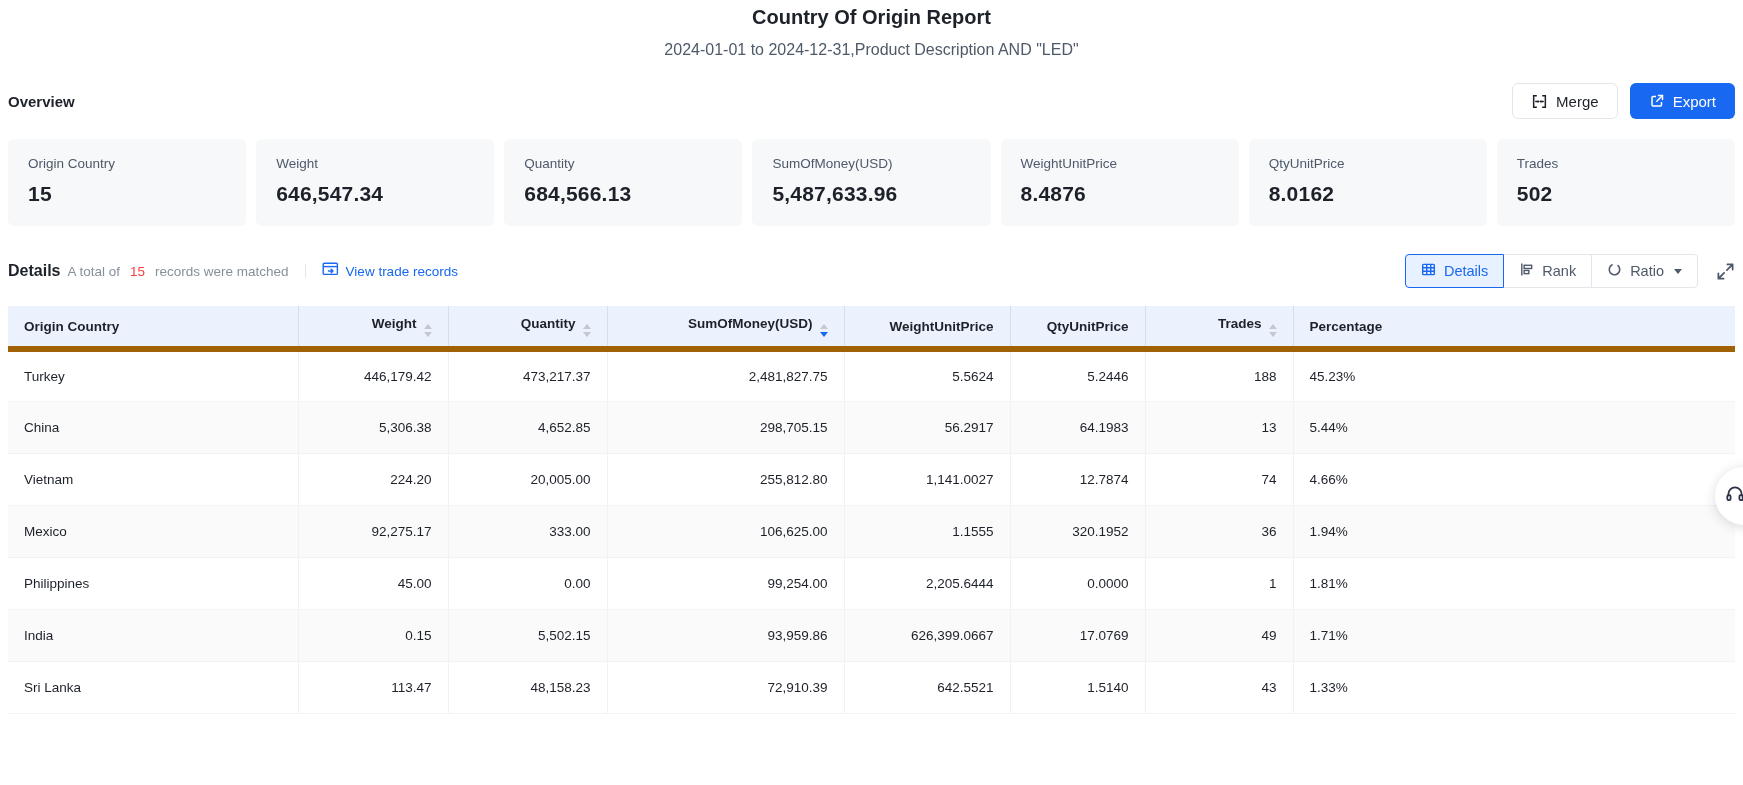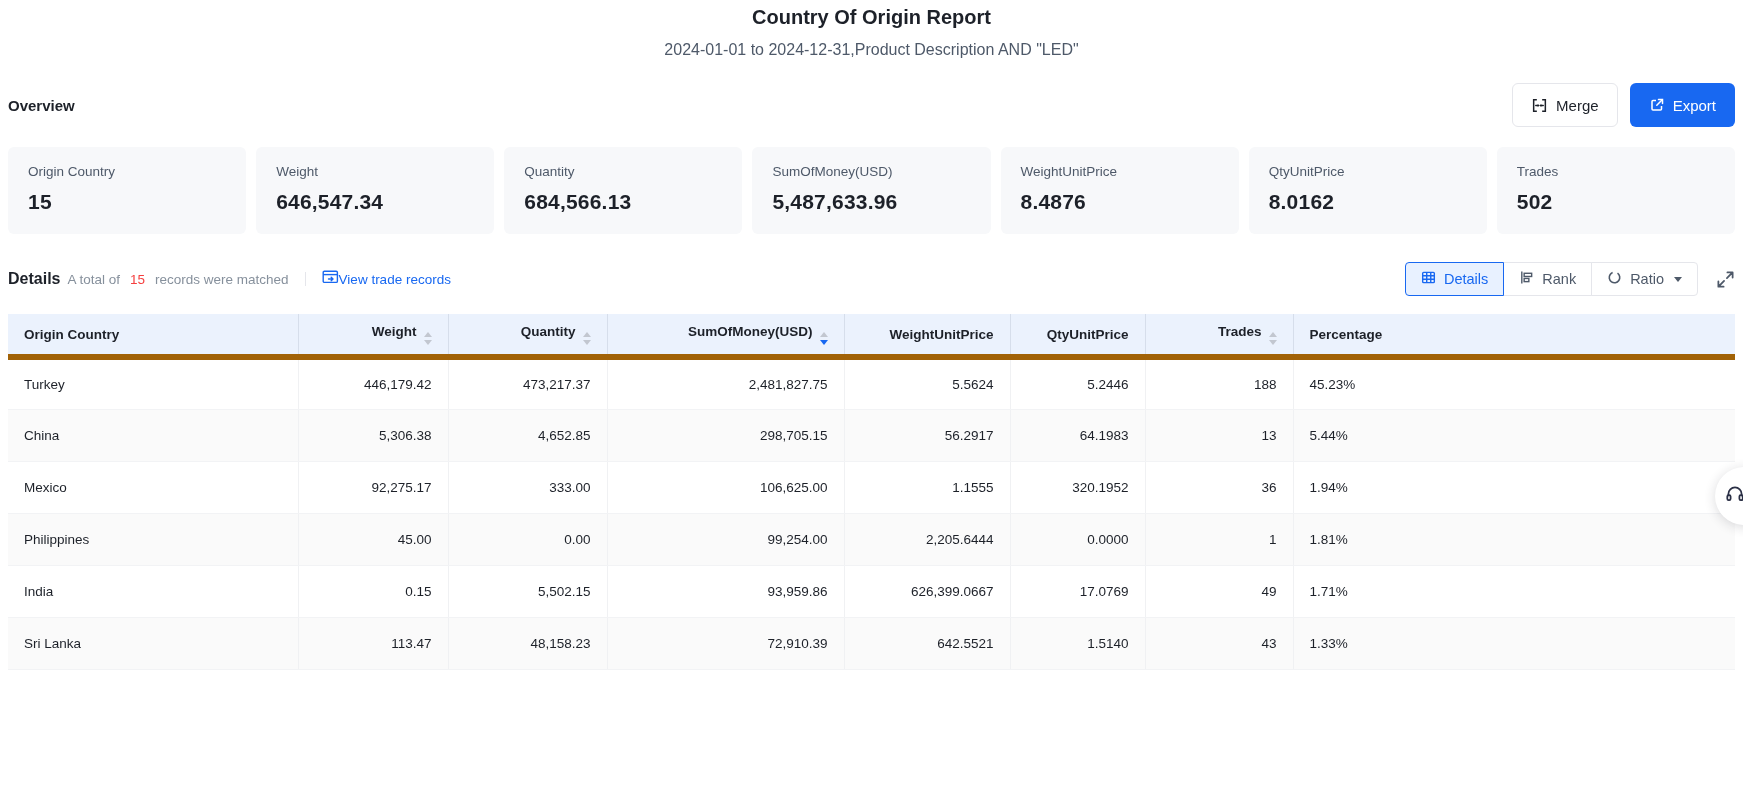--- a/index.html
+++ b/index.html
@@ -9,41 +9,41 @@
 
   
   .report-header { text-align:center; padding-top:6px; }
   .report-title { font-size:20px; font-weight:600; color:#1d2129; }
   .report-subtitle { margin-top:12px; font-size:16px; font-weight:400; color:#4e5969; }
 
   
   .overview-bar { display:flex; justify-content:space-between; align-items:center; margin-top:24px;gap:20px; }
   .overview-title { font-size:15px; font-weight:700; color:#1d2129; }
   .actions { display:flex; align-items:center; gap:12px; }
-  .btn { display:inline-flex; align-items:center; gap:8px; height:44px; padding:0 18px;
+  .btn { display:inline-flex; align-items:center; gap:8px; height:36px; padding:0 18px;
          border-radius:6px; font-size:15px; cursor:pointer; border:1px solid transparent; }
   .btn-merge { background:#fff; border-color:#e5e6eb; color:#1d2129; }
   .btn-export { background:#1868f1; color:#fff; }
   .btn svg { display:block; }
 
   
   .stat-cards { display:flex; gap:10px; margin-top:20px; }
   .stat-card { flex:1; background:#f7f8fa; border-radius:6px; padding:17px 20px 20px; }
   .stat-label { font-size:13.5px; color:#4e5969; }
   .stat-value { margin-top:11px; font-size:21px; font-weight:700; color:#1d2129; letter-spacing:.2px; }
 
   
   .details-bar { display:flex; justify-content:space-between; align-items:center; margin-top:28px; }
   .details-left { display:flex; align-items:center; }
   .details-title { font-size:16px; font-weight:700; color:#1d2129; }
   .details-meta { display:flex; align-items:center; gap:6px; margin-left:7px;
                   font-size:13.5px; color:#86909c; }
   .match-count { color:#f53f3f; margin:0 4px; }
   .v-divider { width:1px; height:14px; background:#e5e6eb; margin:0 16px; }
-  .link { display:inline-flex; align-items:center; color:#1868f1;
+  .link { display:inline-flex; align-items:center; gap:7px; color:#1868f1;
           font-size:13.5px; cursor:pointer; text-decoration:none; }
 
   .details-right { display:flex; align-items:center; }
   .segmented { display:flex; }
   .seg { display:inline-flex; align-items:center; gap:8px; height:34px; padding:0 15px;
          border:1px solid #e5e6eb; background:#fff; color:#4e5969; font-size:14.5px;
          cursor:pointer; margin-left:-1px; }
   .seg:first-child { border-radius:4px 0 0 4px; margin-left:0; }
   .seg:last-child { border-radius:0 4px 4px 0; }
   .seg.active { border-color:#1868f1; background:#e8f1ff; color:#1868f1; position:relative; z-index:1; }
@@ -256,20 +256,30 @@
           <td>China</td>
           <td>5,306.38</td>
           <td>4,652.85</td>
           <td>298,705.15</td>
           <td>56.2917</td>
           <td>64.1983</td>
           <td>13</td>
           <td>5.44%</td>
         </tr>
         <tr>
+          <td>Vietnam</td>
+          <td>224.20</td>
+          <td>20,005.00</td>
+          <td>255,812.80</td>
+          <td>1,141.0027</td>
+          <td>12.7874</td>
+          <td>74</td>
+          <td>4.66%</td>
+        </tr>
+        <tr>
           <td>Mexico</td>
           <td>92,275.17</td>
           <td>333.00</td>
           <td>106,625.00</td>
           <td>1.1555</td>
           <td>320.1952</td>
           <td>36</td>
           <td>1.94%</td>
         </tr>
         <tr>

